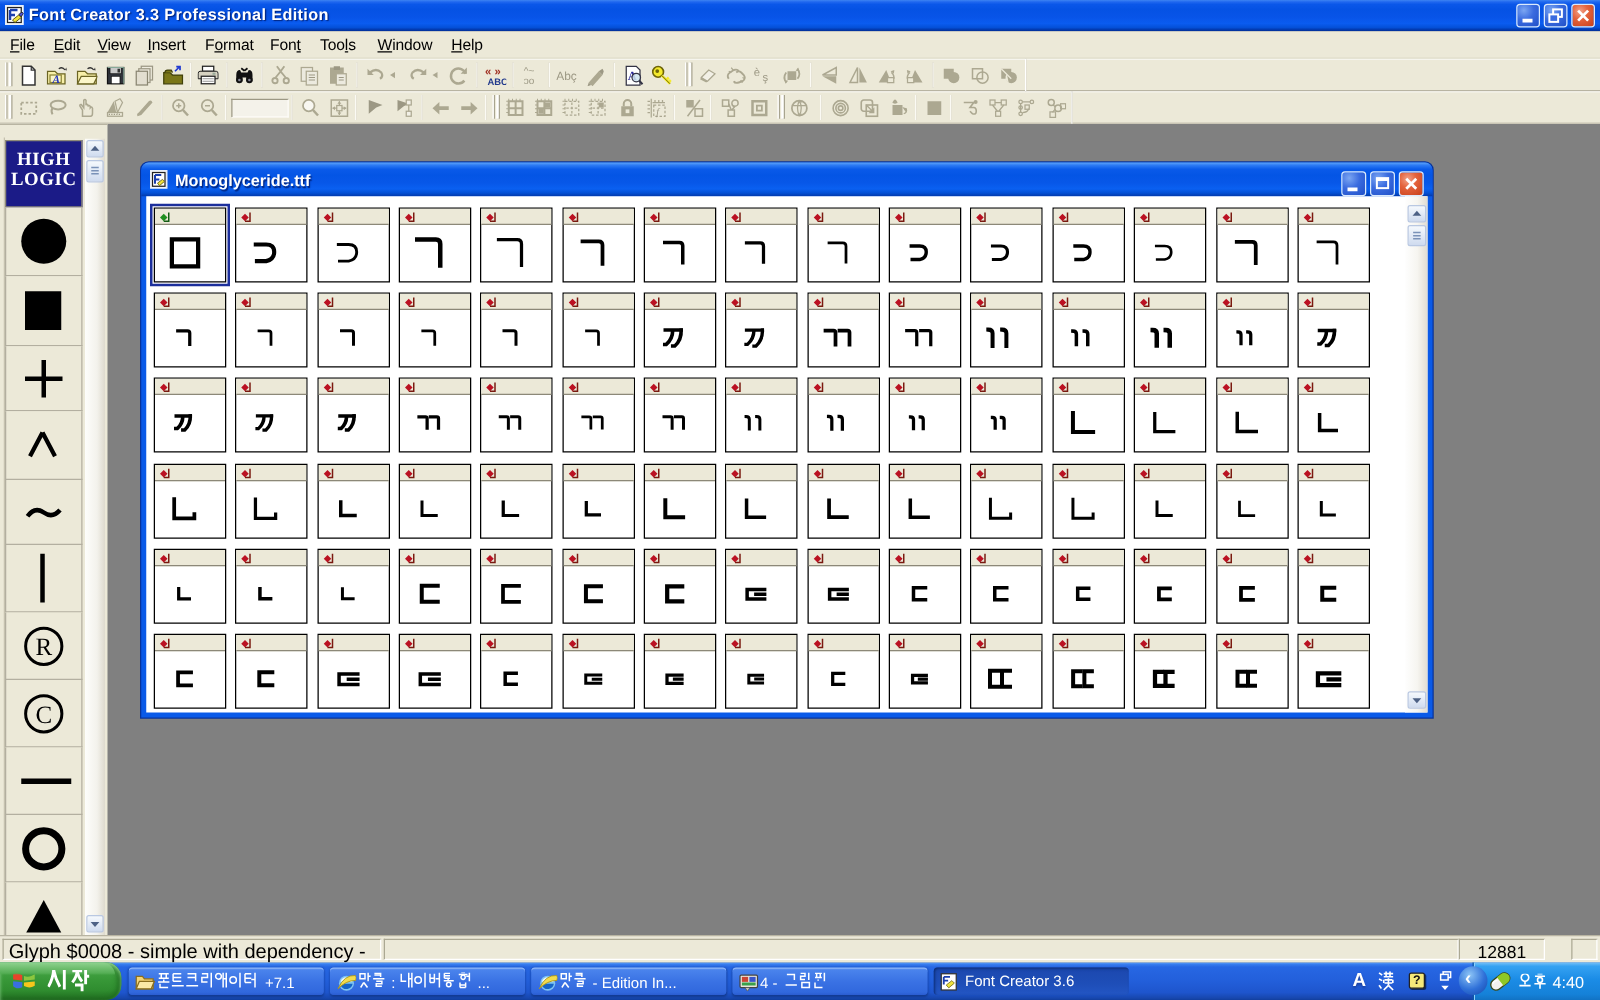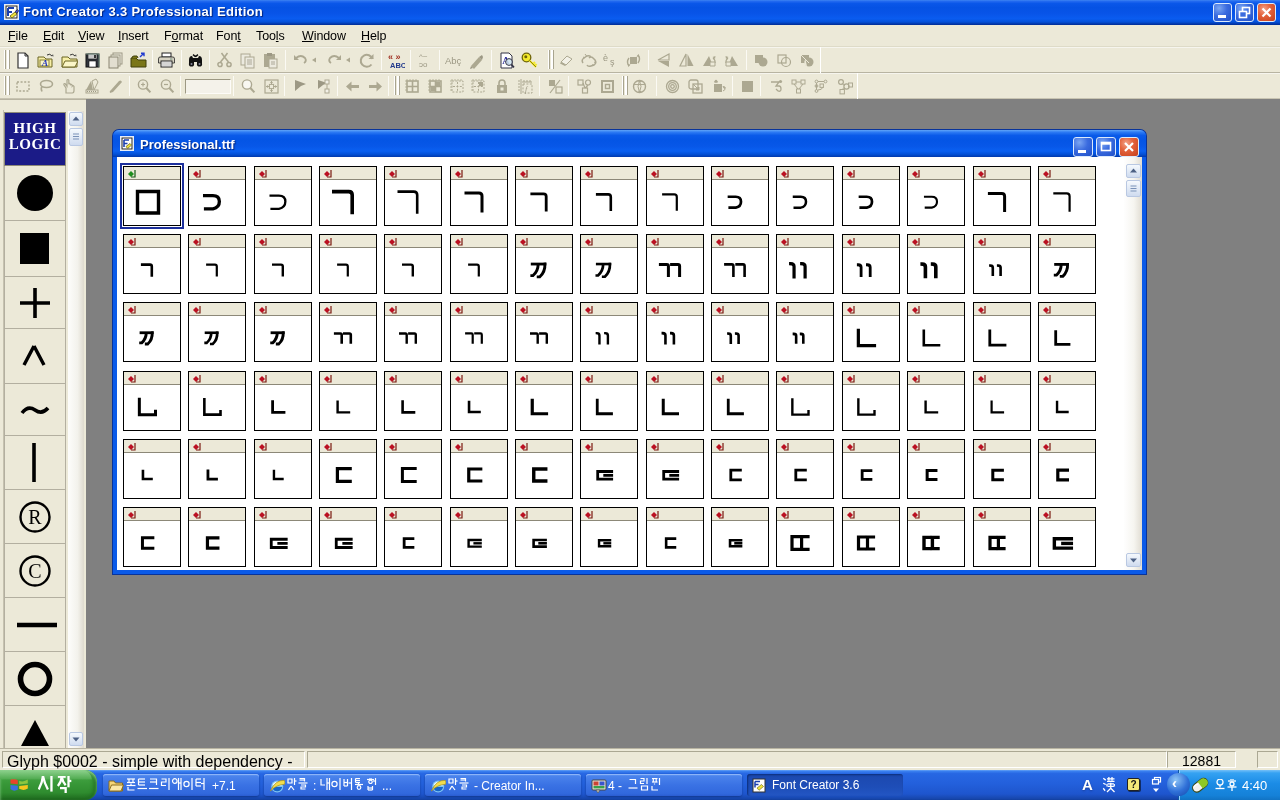--- a/index.html
+++ b/index.html
@@ -631,21 +631,21 @@
 <div class="abs" style="left:113px;top:130px;width:1033px;height:444px;background:#0a5ae8;border-radius:6px 6px 0 0;box-shadow:0 0 0 1px #08339a"></div>
 <div class="abs" style="left:113px;top:130px;width:1033px;height:27px;border-radius:6px 6px 0 0;background:linear-gradient(180deg,#60a5f8 0%,#2d7bf4 8%,#0a5ae9 20%,#0455e5 38%,#0757e8 60%,#0a60f1 78%,#0350d6 90%,#0239ac 100%)"></div>
 <div class="abs" style="left:120px;top:136px">
       <svg width="15" height="16" viewBox="0 0 15 16" style="">
         <rect x="0.5" y="0.5" width="13" height="14" fill="#fdfdfd" stroke="#e8eef8"></rect>
         <rect x="2" y="2" width="10" height="11" fill="#fff" stroke="#222"></rect>
         <path d="M4 4 h5 M4 4 v7 M4 7.5 h3.5" stroke="#1b3fae" stroke-width="1.6" fill="none"></path>
         <path d="M6 10.5 l4 -3 1.6 1.6 -4 3.4 z" fill="#efe23c" stroke="#665f10" stroke-width="0.7"></path>
       </svg>
     </div>
-<div class="abs" style="left:140px;top:137px;color:#fff;font-size:13px;font-weight:bold;text-shadow:1px 1px 1px #00227a">Professional.ttf</div>
+<div class="abs" style="left:140px;top:137px;color:#fff;font-size:13px;font-weight:bold;text-shadow:1px 1px 1px #00227a">Monoglyceride.ttf</div>
 <div class="abs wbtn blue" style="left:1073px;top:137px;width:20px;height:20px">
       <svg width="18" height="18" viewBox="0 0 18 18" style="">
         <rect x="4" y="12" width="8" height="3" fill="#fff"></rect>
       </svg>
     </div>
 <div class="abs wbtn blue" style="left:1096px;top:137px;width:20px;height:20px">
       <svg width="18" height="18" viewBox="0 0 18 18" style="">
         <rect x="4.5" y="4.5" width="9" height="8" fill="none" stroke="#fff" stroke-width="1.6"></rect>
         <path d="M4.5 5.5 h9" stroke="#fff" stroke-width="2.4"></path>
       </svg>
@@ -1696,21 +1696,21 @@
           <path d="M8 1 V8 H4" stroke="#7a1a10" stroke-width="1.2" fill="none"></path>
         </svg>
       </div>
       <svg width="34" height="30" viewBox="0 0 34 30" style="position:absolute;left:6px;top:21px">
         <path d="M26.35 9.75 H9.350000000000001 V19.1 H26.35" stroke="#000" stroke-width="3.4" fill="none" stroke-linecap="square"></path>
         <path d="M17.85 14.425 H26.35" stroke="#000" stroke-width="3.4" fill="none" stroke-linecap="square"></path>
       </svg>
     </div>
 <div class="abs" style="left:120px;top:163px;width:64px;height:66px;border:2.5px solid #1c2f9c"></div>
     <div class="abs" id="statusbar"></div>
-<div class="abs spanel" style="left:2px;top:751px;width:303px">Glyph $0002 - simple with dependency -</div>
+<div class="abs spanel" style="left:2px;top:751px;width:303px">Glyph $0008 - simple with dependency -</div>
 <div class="abs spanel" style="left:307px;top:751px;width:860px"></div>
 <div class="abs spanel" style="left:1167px;top:751px;width:69px;text-align:center;font-size:14px">12881 glyphs</div>
 <div class="abs spanel" style="left:1257px;top:751px;width:21px"></div>
 <div class="abs" id="taskbar"></div>
 <div class="abs" style="left:0;top:770px;width:97px;height:30px;border-radius:0 12px 12px 0;
  background:linear-gradient(180deg,#6cbf6c 0%,#48a748 12%,#389838 45%,#2f8c2f 75%,#247524 92%,#1c611c 100%);
  box-shadow:inset 0 2px 3px #8ed28e,inset -3px 0 4px #1e6b1e"></div>
 <div class="abs" style="left:9px;top:775px">
       <svg width="21" height="19" viewBox="0 0 21 19" style="">
         <path d="M1.5 4.5 Q4 2.6 6.5 4 L8.8 5.2 8.8 9.3 1.5 8.6 Z" fill="#e8432a"></path>
@@ -1877,21 +1877,21 @@
         <path d="M4 8 L1.5 12" stroke="#fff" stroke-width="1.2" fill="none"></path>
         <path d="M4 8 L7 12" stroke="#fff" stroke-width="1.2" fill="none"></path>
       </g>
       <g transform="translate(11.5,0) scale(1.0)">
         <path d="M1 0.5 H6 V3.5" stroke="#fff" stroke-width="1.2" fill="none"></path>
         <path d="M1 2 H6" stroke="#fff" stroke-width="1.2" fill="none"></path>
         <path d="M0 5 H9" stroke="#fff" stroke-width="1.2" fill="none"></path>
         <path d="M2.5 7 H7 V9 H2.5 V11 H7" stroke="#fff" stroke-width="1.2" fill="none"></path>
       </g>
     </svg>
-<div class="abs" style="left:474px;top:779px;color:#fff;font-size:12px">- Creator In...</div>
+<div class="abs" style="left:474px;top:779px;color:#fff;font-size:12px">- Edition In...</div>
 <div class="abs tkbtn" style="left:586px;width:156px">
       <div style="position:absolute;left:5px;top:4px">
         <svg width="16" height="15" viewBox="0 0 16 15" style="">
           <rect x="1" y="2" width="14" height="10" rx="1" fill="#e8e6da" stroke="#444"></rect>
           <rect x="2.5" y="3.5" width="5" height="4" fill="#cc4433"></rect>
           <rect x="8.5" y="3.5" width="5" height="4" fill="#3a55cc"></rect>
           <rect x="2.5" y="8" width="11" height="2.4" fill="#3aa04a"></rect>
           <path d="M5 12 l2 3 2 -3z" fill="#c8c4b4" stroke="#444" stroke-width="0.5"></path>
         </svg>
       </div>

